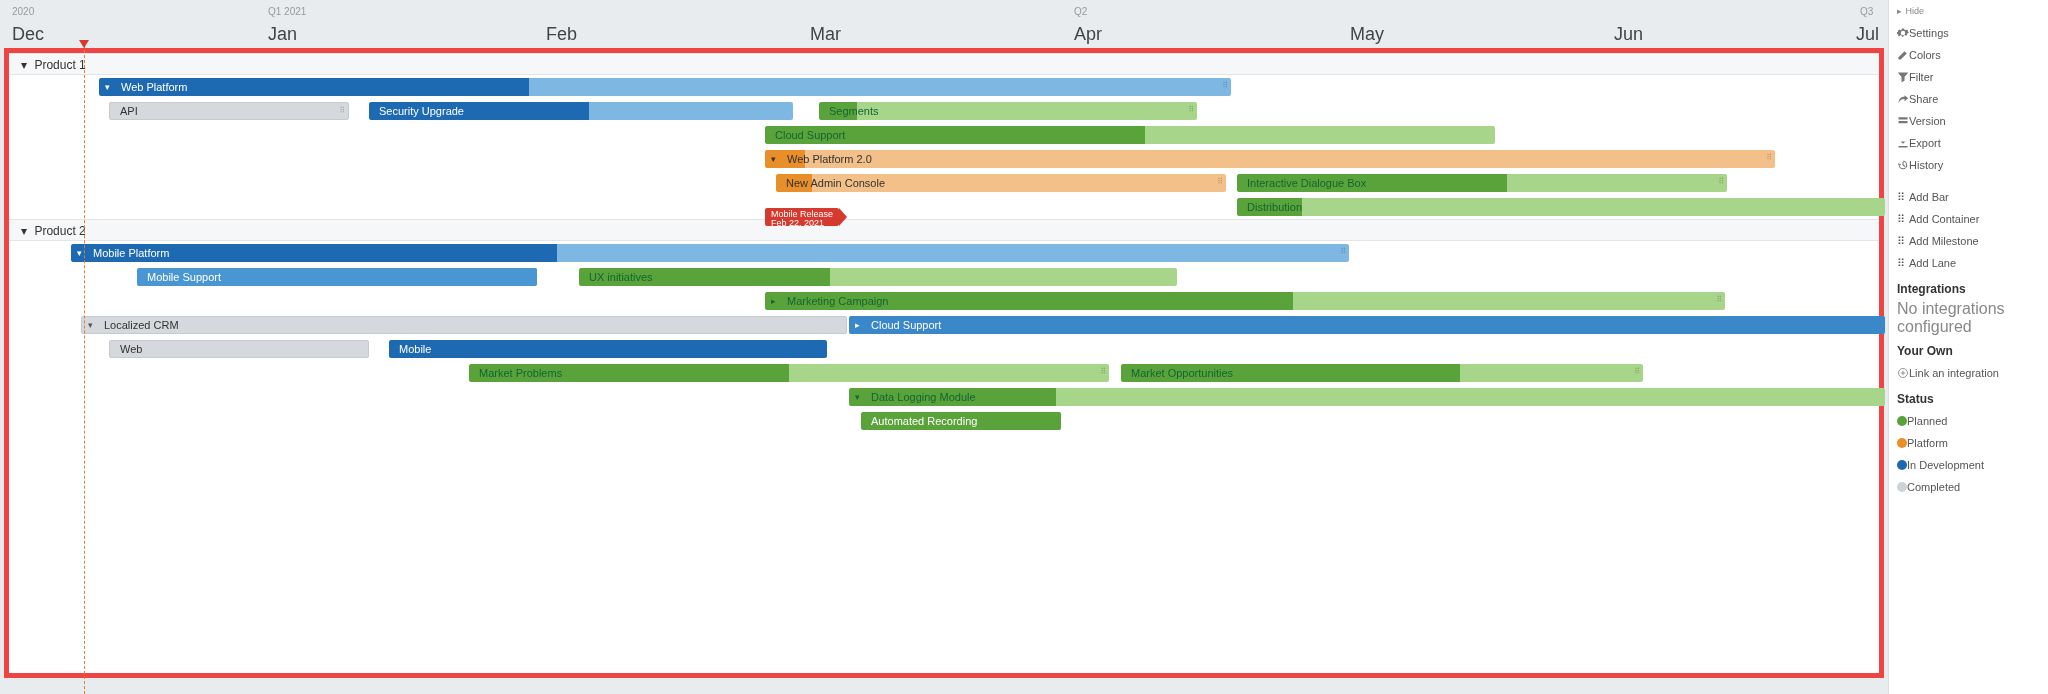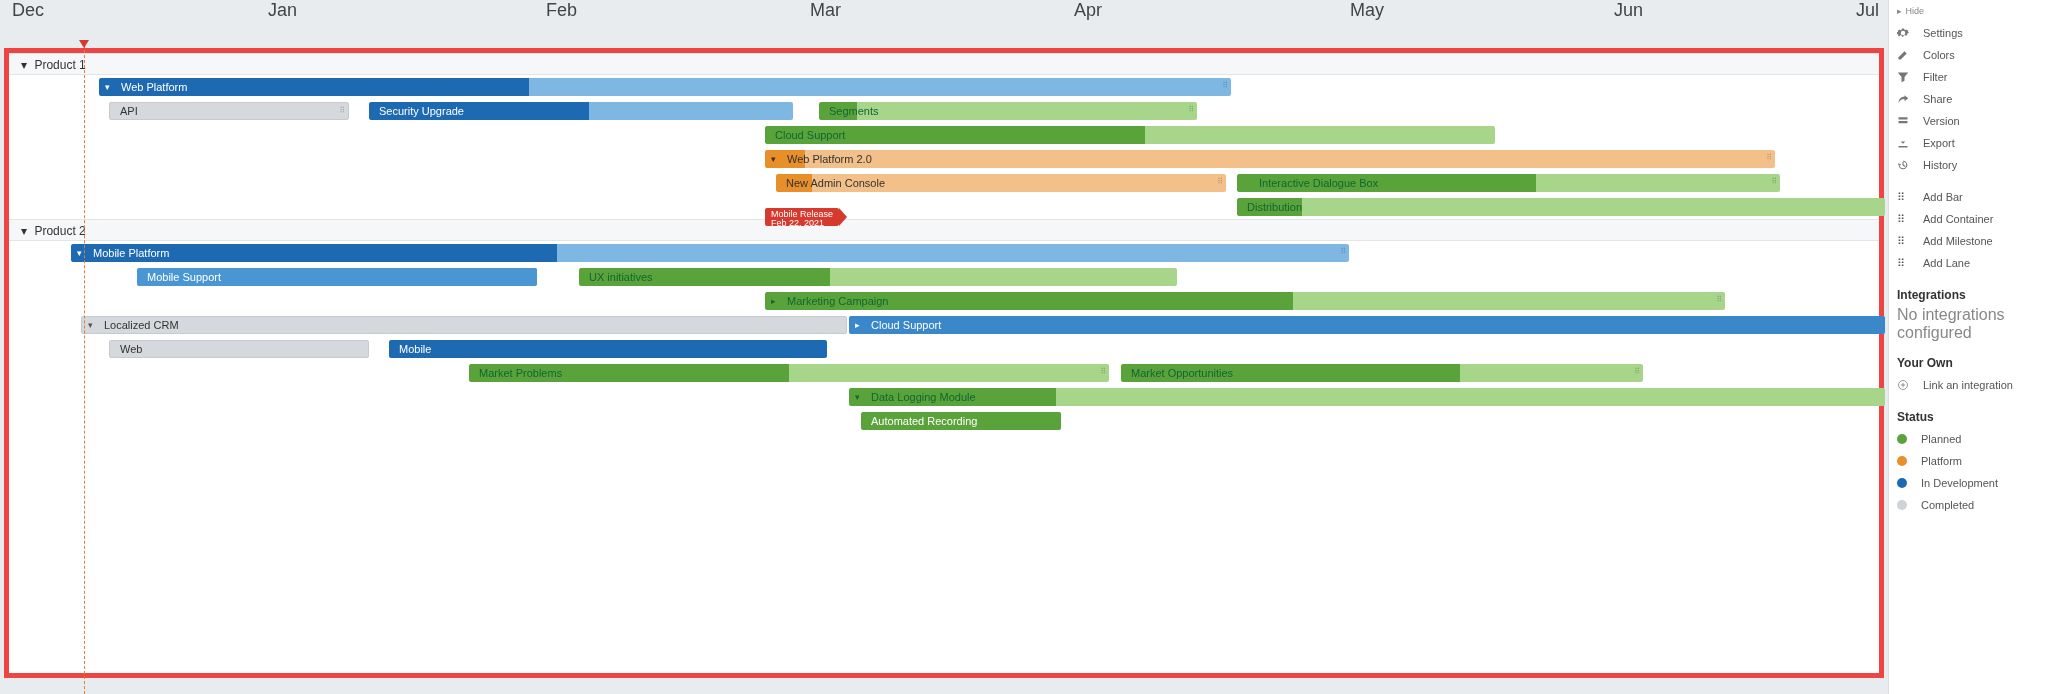--- a/index.html
+++ b/index.html
@@ -45,37 +45,43 @@
   .c-orange .progress { background: #e88f2a; color:#fff; }
   .c-green  { background: #a7d58a; color:#163; }
   .c-green .progress { background: #5aa33b; }
   .txt-white { color:#fff; }
 
   .milestone-flag { position:absolute; top:-12px; height:18px; background:#d63a2f; color:#fff; font-size:9px; line-height:9px; padding:2px 6px; border-radius:2px; z-index:30; }
   .milestone-flag::after{ content:""; position:absolute; right:-8px; top:0; width:0; height:0; border-top:9px solid transparent; border-bottom:9px solid transparent; border-left:8px solid #d63a2f; }
 
   
   .sidebar { width: 160px; border-left: 1px solid #ddd; padding: 6px 8px; background: #fff; font-size: 11px; color: #555; overflow:hidden; }
-  .side-item { display: flex; align-items: center; gap: 14px; height: 22px; cursor: pointer; color:#555; }
-  .side-section-title { font-size: 12px; font-weight:600; color:#333; margin-top:14px; margin-bottom:4px; }
+  .side-item { display: flex; align-items: center; gap: 0; height: 22px; cursor: pointer; color:#555; }
+  .side-section-title { font-size: 12px; font-weight:600; color:#333; margin-top:8px; margin-bottom:4px; }
   .side-sub { font-size:16px; color:#888; }
   .status-dot { width:10px; height:10px; border-radius:50%; display:inline-block; }
   .hide-link { font-size:9px; color:#888; display:flex; align-items:center; gap:4px; cursor:pointer; margin-bottom:6px; }
 
   
   .icon { width:12px; height:12px; display:inline-block; }
 </style>
 </head>
 <body>
 
 <div class="root">
 
   <div class="timeline-wrap">
 
     <div class="timeline-header">
+      <div class="th-row">
+        <span class="year-lbl" style="left:12px">2020</span>
+        <span class="year-lbl" style="left:268px">Q1 2021</span>
+        <span class="year-lbl" style="left:1074px">Q2</span>
+        <span class="year-lbl" style="left:1860px">Q3</span>
+      </div>
       <div class="th-row">
         <span class="th-label big" style="left:12px">Dec</span>
         <span class="th-label big" style="left:268px">Jan</span>
         <span class="th-label big" style="left:546px">Feb</span>
         <span class="th-label big" style="left:810px">Mar</span>
         <span class="th-label big" style="left:1074px">Apr</span>
         <span class="th-label big" style="left:1350px">May</span>
         <span class="th-label big" style="left:1614px">Jun</span>
         <span class="th-label big" style="left:1856px">Jul</span>
       </div>
@@ -137,21 +143,21 @@
               <span class="drag-handle">⠿</span>
             </div>
           </div>
 
           <div class="row">
             <div class="bar c-orange" style="left:767px; width:450px;">
               <span class="progress" style="width:8%; background:#e88f2a;"></span>
               <span class="lbl no-chev">New Admin Console</span>
               <span class="drag-handle">⠿</span>
             </div>
-            <div class="bar c-green" style="left:1228px; width:543px;padding-left:12px;">
+            <div class="bar c-green" style="left:1228px; width:490px;">
               <span class="progress" style="width:55%; background:#5aa33b;"></span>
               <span class="lbl no-chev">Interactive Dialogue Box</span>
               <span class="drag-handle">⠿</span>
             </div>
           </div>
 
           <div class="row">
             <div class="bar c-green" style="left:1228px; width:648px;">
               <span class="progress" style="width:10%; background:#5aa33b;"></span>
               <span class="lbl no-chev">Distribution</span>

